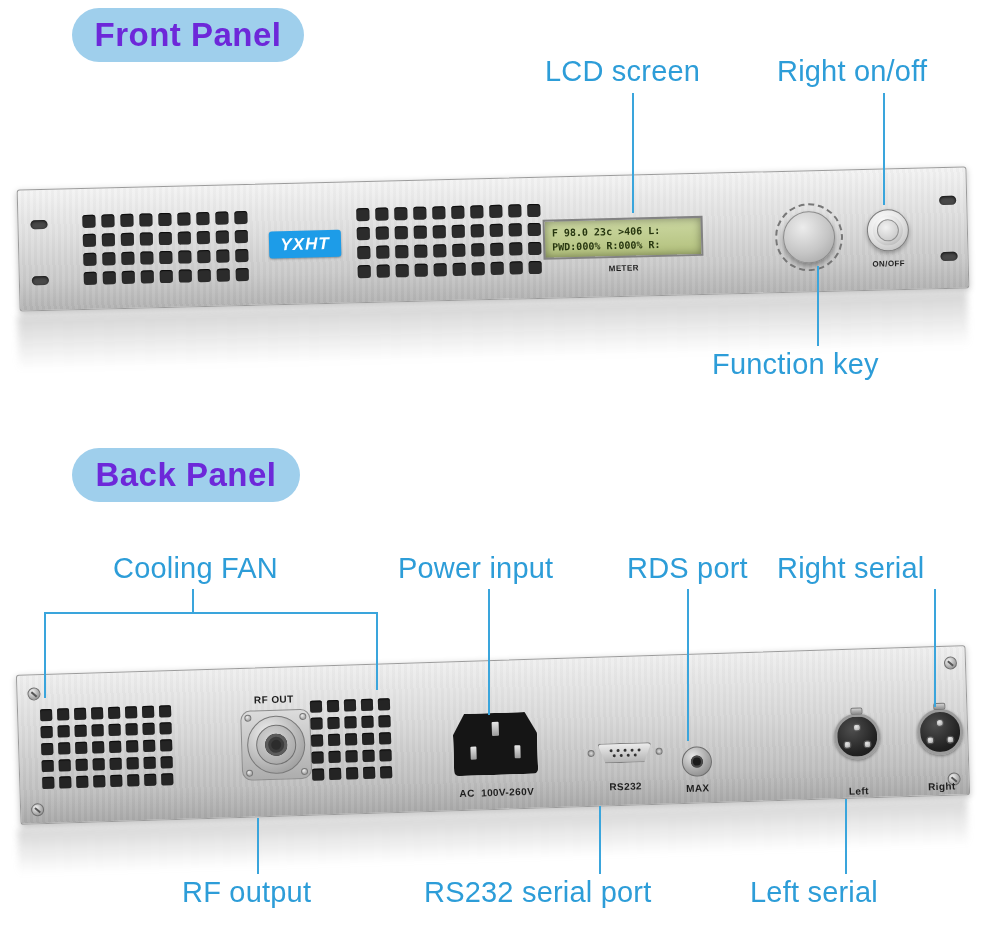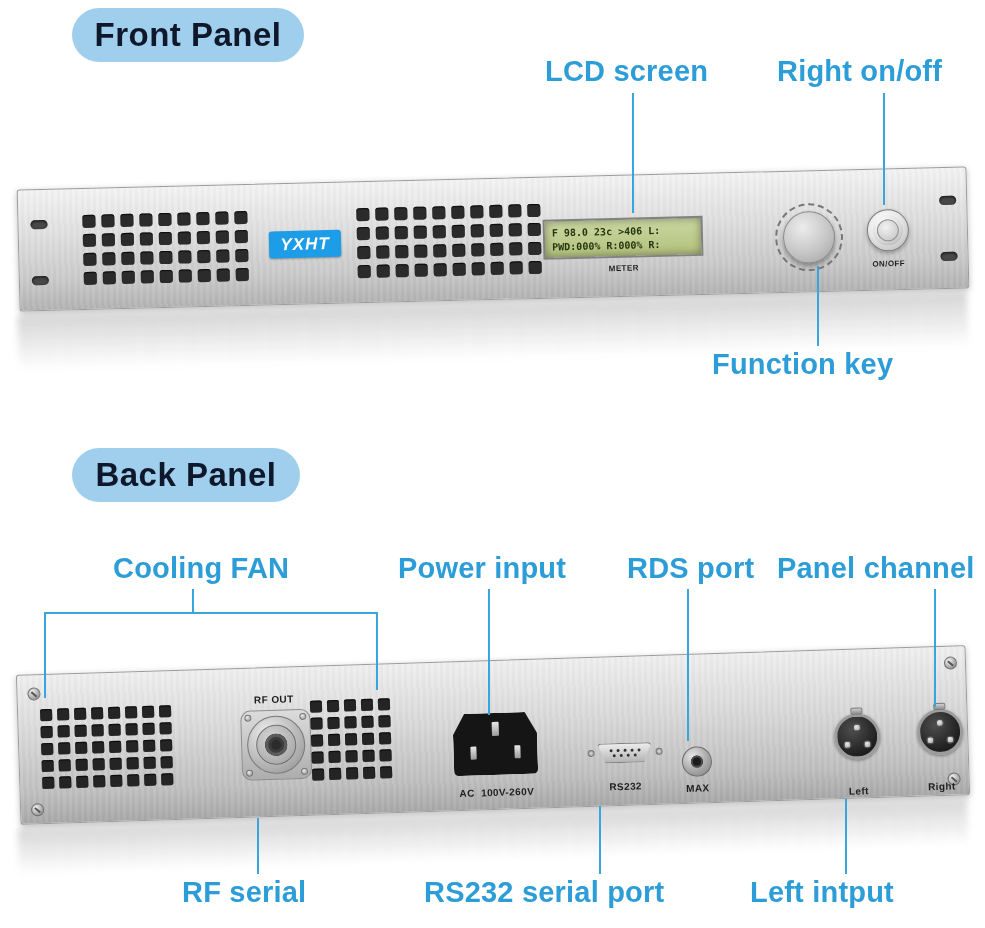--- a/index.html
+++ b/index.html
@@ -3,25 +3,25 @@
 <meta charset="utf-8">
 <style>
   * { margin:0; padding:0; box-sizing:border-box; }
   html,body { width:985px; height:928px; }
   body {
     position:relative; background:#ffffff; overflow:hidden;
     font-family:"Liberation Sans", sans-serif;
   }
   .badge {
     position:absolute; display:flex; align-items:center; justify-content:center;
-    background:var(--badge,#9fcfec); color:#0f172a; font-weight:bold; font-size:33px;
+    background:var(--badge,#9fcfec); color:#6d28d9; font-weight:bold; font-size:33px;
     border-radius:28px; letter-spacing:.5px; z-index:7;
   }
   .callout {
-    position:absolute; color:var(--blue,#2d9dd8); font-weight:bold; font-size:29px;
+    position:absolute; color:var(--blue,#2d9dd8); font-weight:normal; font-size:29px;
     white-space:nowrap; letter-spacing:.2px; z-index:7;
   }
   .leader { position:absolute; background:var(--line,#3aa5dc); z-index:6; }
   .leader.v { width:2px; } .leader.h { height:2px; }
 
   .device {
     position:absolute; z-index:1; border:1px solid #9b9b9b; border-radius:3px;
     box-shadow:0 2px 6px rgba(0,0,0,.25);
   }
   .device.front {
@@ -259,21 +259,21 @@
     <div class="callout" style="left:712px;top:348px">Function key</div>
     <div class="leader v" style="left:817px;top:266px;height:80px"></div>
   </section>
 
   <section>
     <div class="badge" style="left:72px;top:448px;width:228px;height:54px">Back Panel</div>
 
     <div class="callout" style="left:113px;top:552px">Cooling FAN</div>
     <div class="callout" style="left:398px;top:552px">Power input</div>
     <div class="callout" style="left:627px;top:552px">RDS port</div>
-    <div class="callout" style="left:777px;top:552px">Panel channel</div>
+    <div class="callout" style="left:777px;top:552px">Right serial</div>
 
     <div class="leader v" style="left:192px;top:589px;height:23px"></div>
     <div class="leader h" style="left:44px;top:612px;width:334px"></div>
     <div class="leader v" style="left:44px;top:612px;height:86px"></div>
     <div class="leader v" style="left:376px;top:612px;height:78px"></div>
     <div class="leader v" style="left:488px;top:589px;height:126px"></div>
     <div class="leader v" style="left:687px;top:589px;height:152px"></div>
     <div class="leader v" style="left:934px;top:589px;height:118px"></div>
 
     <div class="device back">
@@ -407,17 +407,17 @@
       </div>
       <div class="panel-label" style="left:895px;top:134px;width:52px;font-size:10px">Right</div>
     </div>
 
     <div class="shadow-back"></div>
 
     <div class="leader v" style="left:257px;top:818px;height:56px"></div>
     <div class="leader v" style="left:599px;top:806px;height:68px"></div>
     <div class="leader v" style="left:845px;top:799px;height:75px"></div>
 
-    <div class="callout" style="left:182px;top:876px">RF serial</div>
+    <div class="callout" style="left:182px;top:876px">RF output</div>
     <div class="callout" style="left:424px;top:876px">RS232 serial port</div>
-    <div class="callout" style="left:750px;top:876px">Left intput</div>
+    <div class="callout" style="left:750px;top:876px">Left serial</div>
   </section>
 </div>
 
 </body></html>

